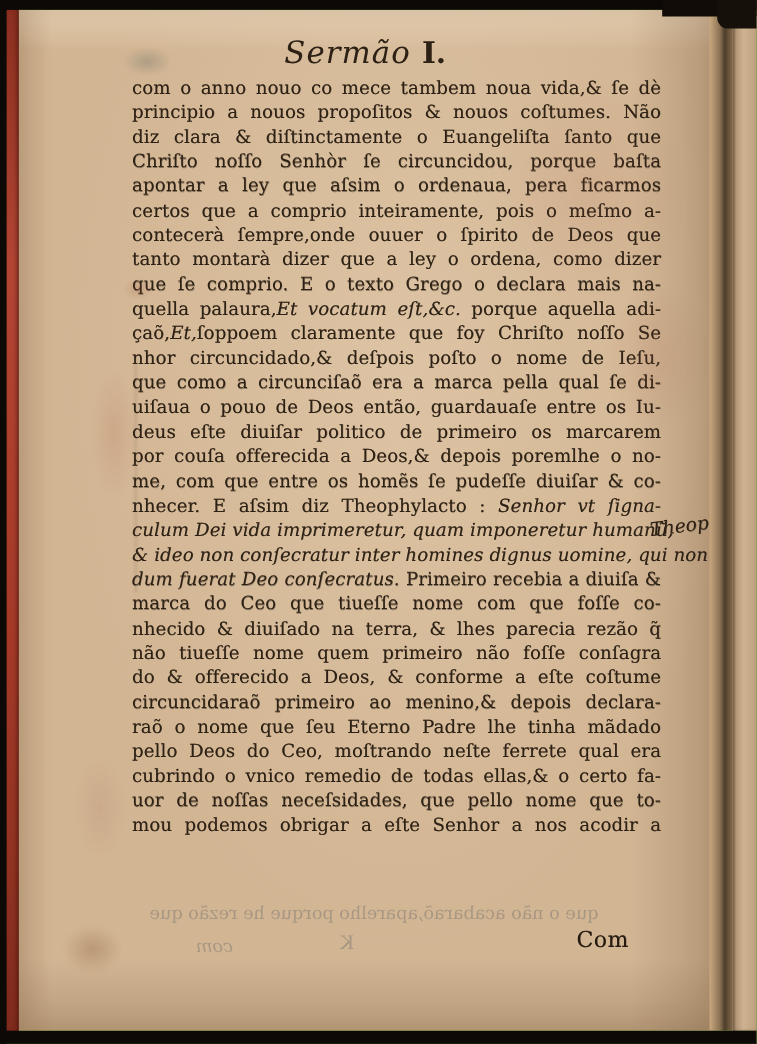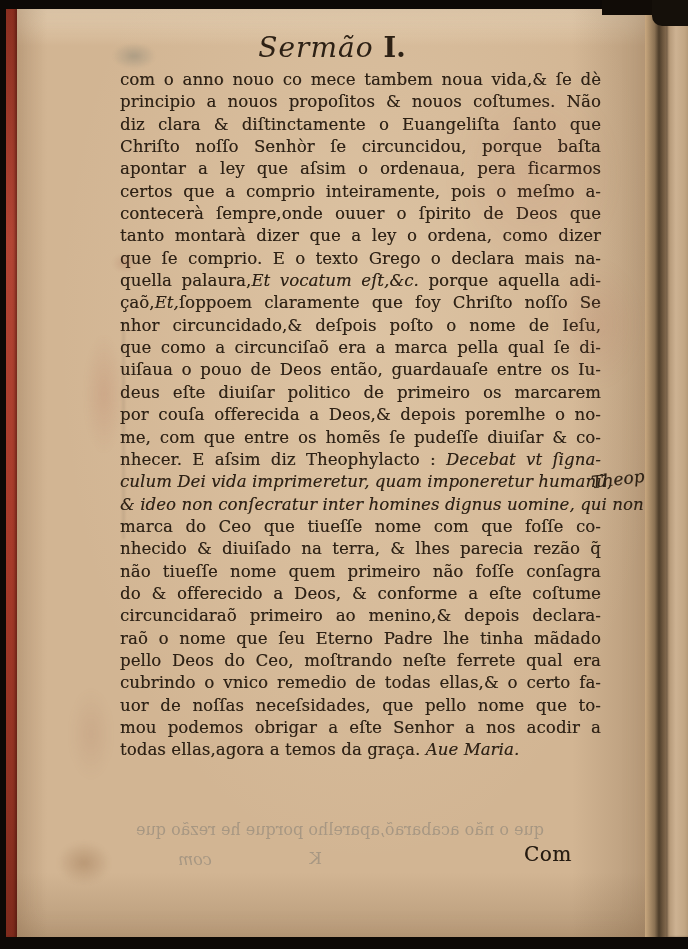--- a/index.html
+++ b/index.html
@@ -90,34 +90,34 @@
         <div class="line"><span class="ro">tanto montarà dizer que a ley o ordena, como dizer</span></div>
         <div class="line"><span class="ro">que ſe comprio. E o texto Grego o declara mais na-</span></div>
         <div class="line"><span class="ro">quella palaura,</span><span class="it">Et vocatum eſt,&amp;c.</span><span class="ro"> porque aquella adi-</span></div>
         <div class="line"><span class="ro">çaõ,</span><span class="it">Et,</span><span class="ro">ſoppoem claramente que foy Chriſto noſſo Se</span></div>
         <div class="line"><span class="ro">nhor circuncidado,&amp; deſpois poſto o nome de Ieſu,</span></div>
         <div class="line"><span class="ro">que como a circunciſaõ era a marca pella qual ſe di-</span></div>
         <div class="line"><span class="ro">uiſaua o pouo de Deos então, guardauaſe entre os Iu-</span></div>
         <div class="line"><span class="ro">deus eſte diuiſar politico de primeiro os marcarem</span></div>
         <div class="line"><span class="ro">por couſa offerecida a Deos,&amp; depois poremlhe o no-</span></div>
         <div class="line"><span class="ro">me, com que entre os homẽs ſe pudeſſe diuiſar &amp; co-</span></div>
-        <div class="line"><span class="ro">nhecer. E aſsim diz Theophylacto : </span><span class="it">Decebat vt ſigna-</span></div>
+        <div class="line"><span class="ro">nhecer. E aſsim diz Theophylacto : </span><span class="it">Senhor vt ſigna-</span></div>
         <div class="line"><span class="it">culum Dei vida imprimeretur, quam imponeretur humanũ,</span></div>
         <div class="line"><span class="it">&amp; ideo non conſecratur inter homines dignus uomine, qui non</span></div>
+        <div class="line"><span class="it">dum fuerat Deo conſecratus.</span><span class="ro"> Primeiro recebia a diuiſa &amp;</span></div>
         <div class="line"><span class="ro">marca do Ceo que tiueſſe nome com que foſſe co-</span></div>
         <div class="line"><span class="ro">nhecido &amp; diuiſado na terra, &amp; lhes parecia rezão q̃</span></div>
         <div class="line"><span class="ro">não tiueſſe nome quem primeiro não foſſe conſagra</span></div>
         <div class="line"><span class="ro">do &amp; offerecido a Deos, &amp; conforme a eſte coſtume</span></div>
         <div class="line"><span class="ro">circuncidaraõ primeiro ao menino,&amp; depois declara-</span></div>
         <div class="line"><span class="ro">raõ o nome que ſeu Eterno Padre lhe tinha mãdado</span></div>
         <div class="line"><span class="ro">pello Deos do Ceo, moſtrando neſte ferrete qual era</span></div>
         <div class="line"><span class="ro">cubrindo o vnico remedio de todas ellas,&amp; o certo fa-</span></div>
         <div class="line"><span class="ro">uor de noſſas neceſsidades, que pello nome que to-</span></div>
         <div class="line"><span class="ro">mou podemos obrigar a eſte Senhor a nos acodir a</span></div>
-        <div class="line last"><span class="ro">todas ellas,agora a temos da graça. </span><span class="it">Aue Maria.</span></div>
       </div>
 
     <div class="marginnote">Theoph.</div>
 
     <div class="bleed b1">
       <span>que o não acabaraõ,aparelho porque he rezão que</span>
     </div>
     <div class="bleed b2">
       <span class="sig">K</span>
       <span class="ccw">com</span>

